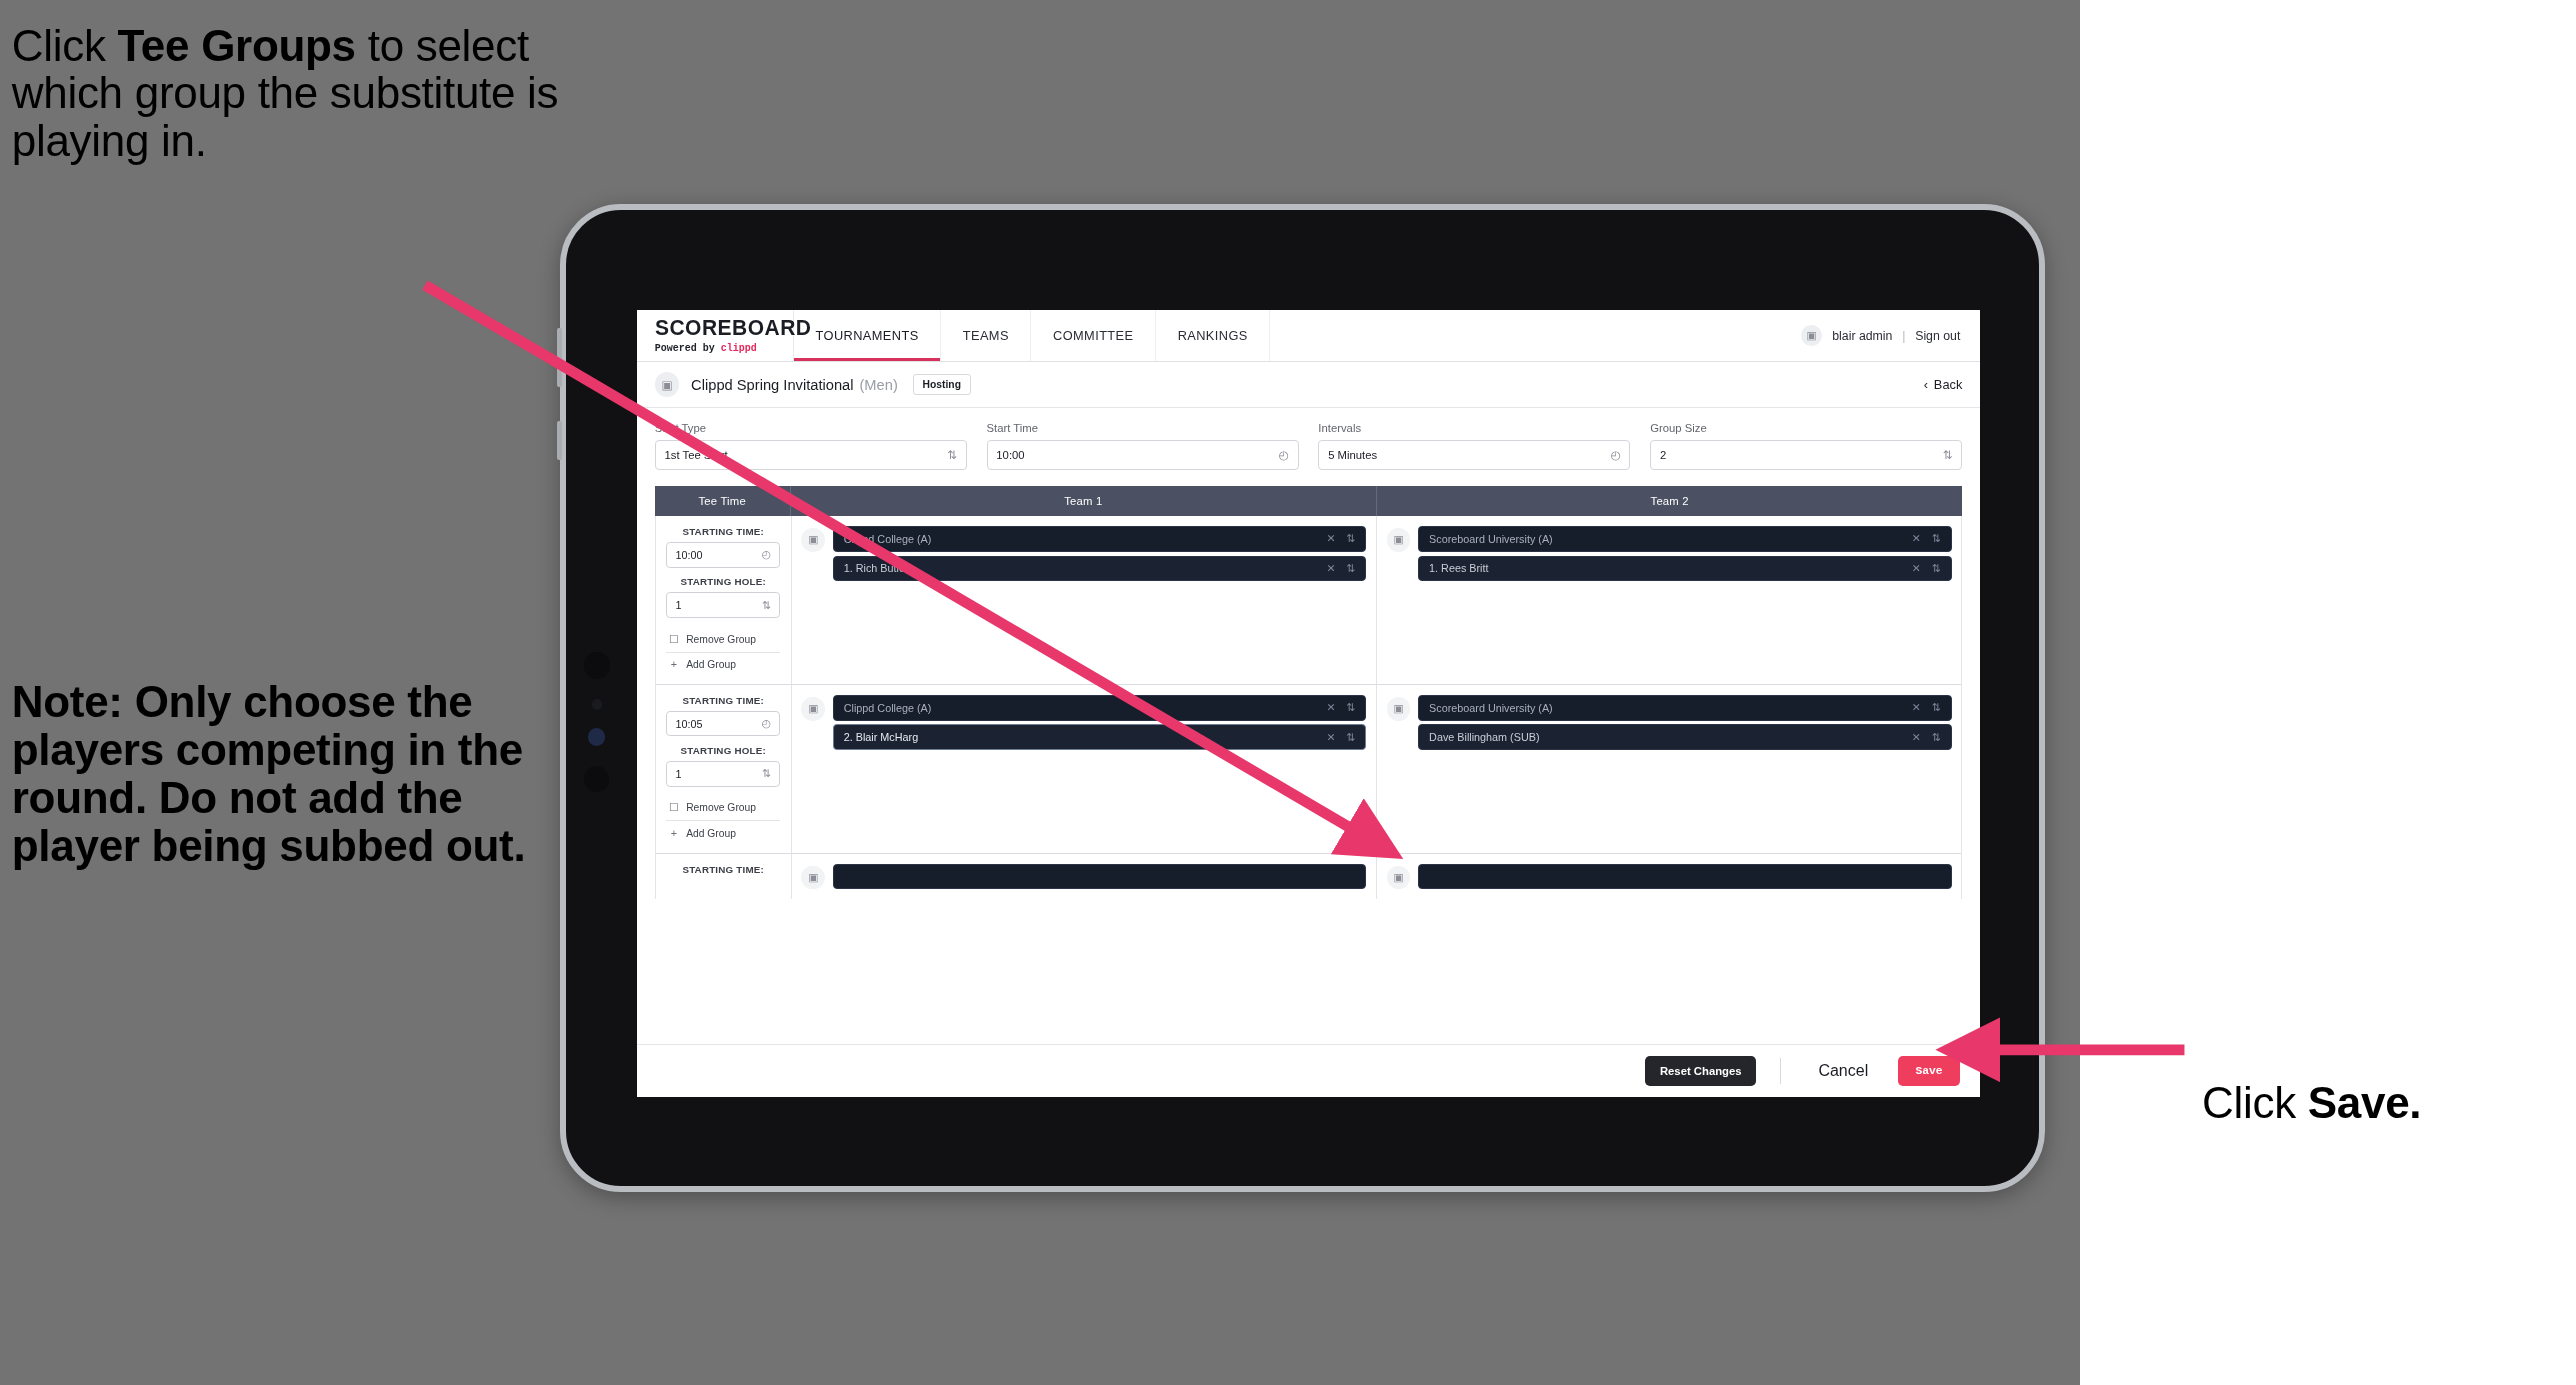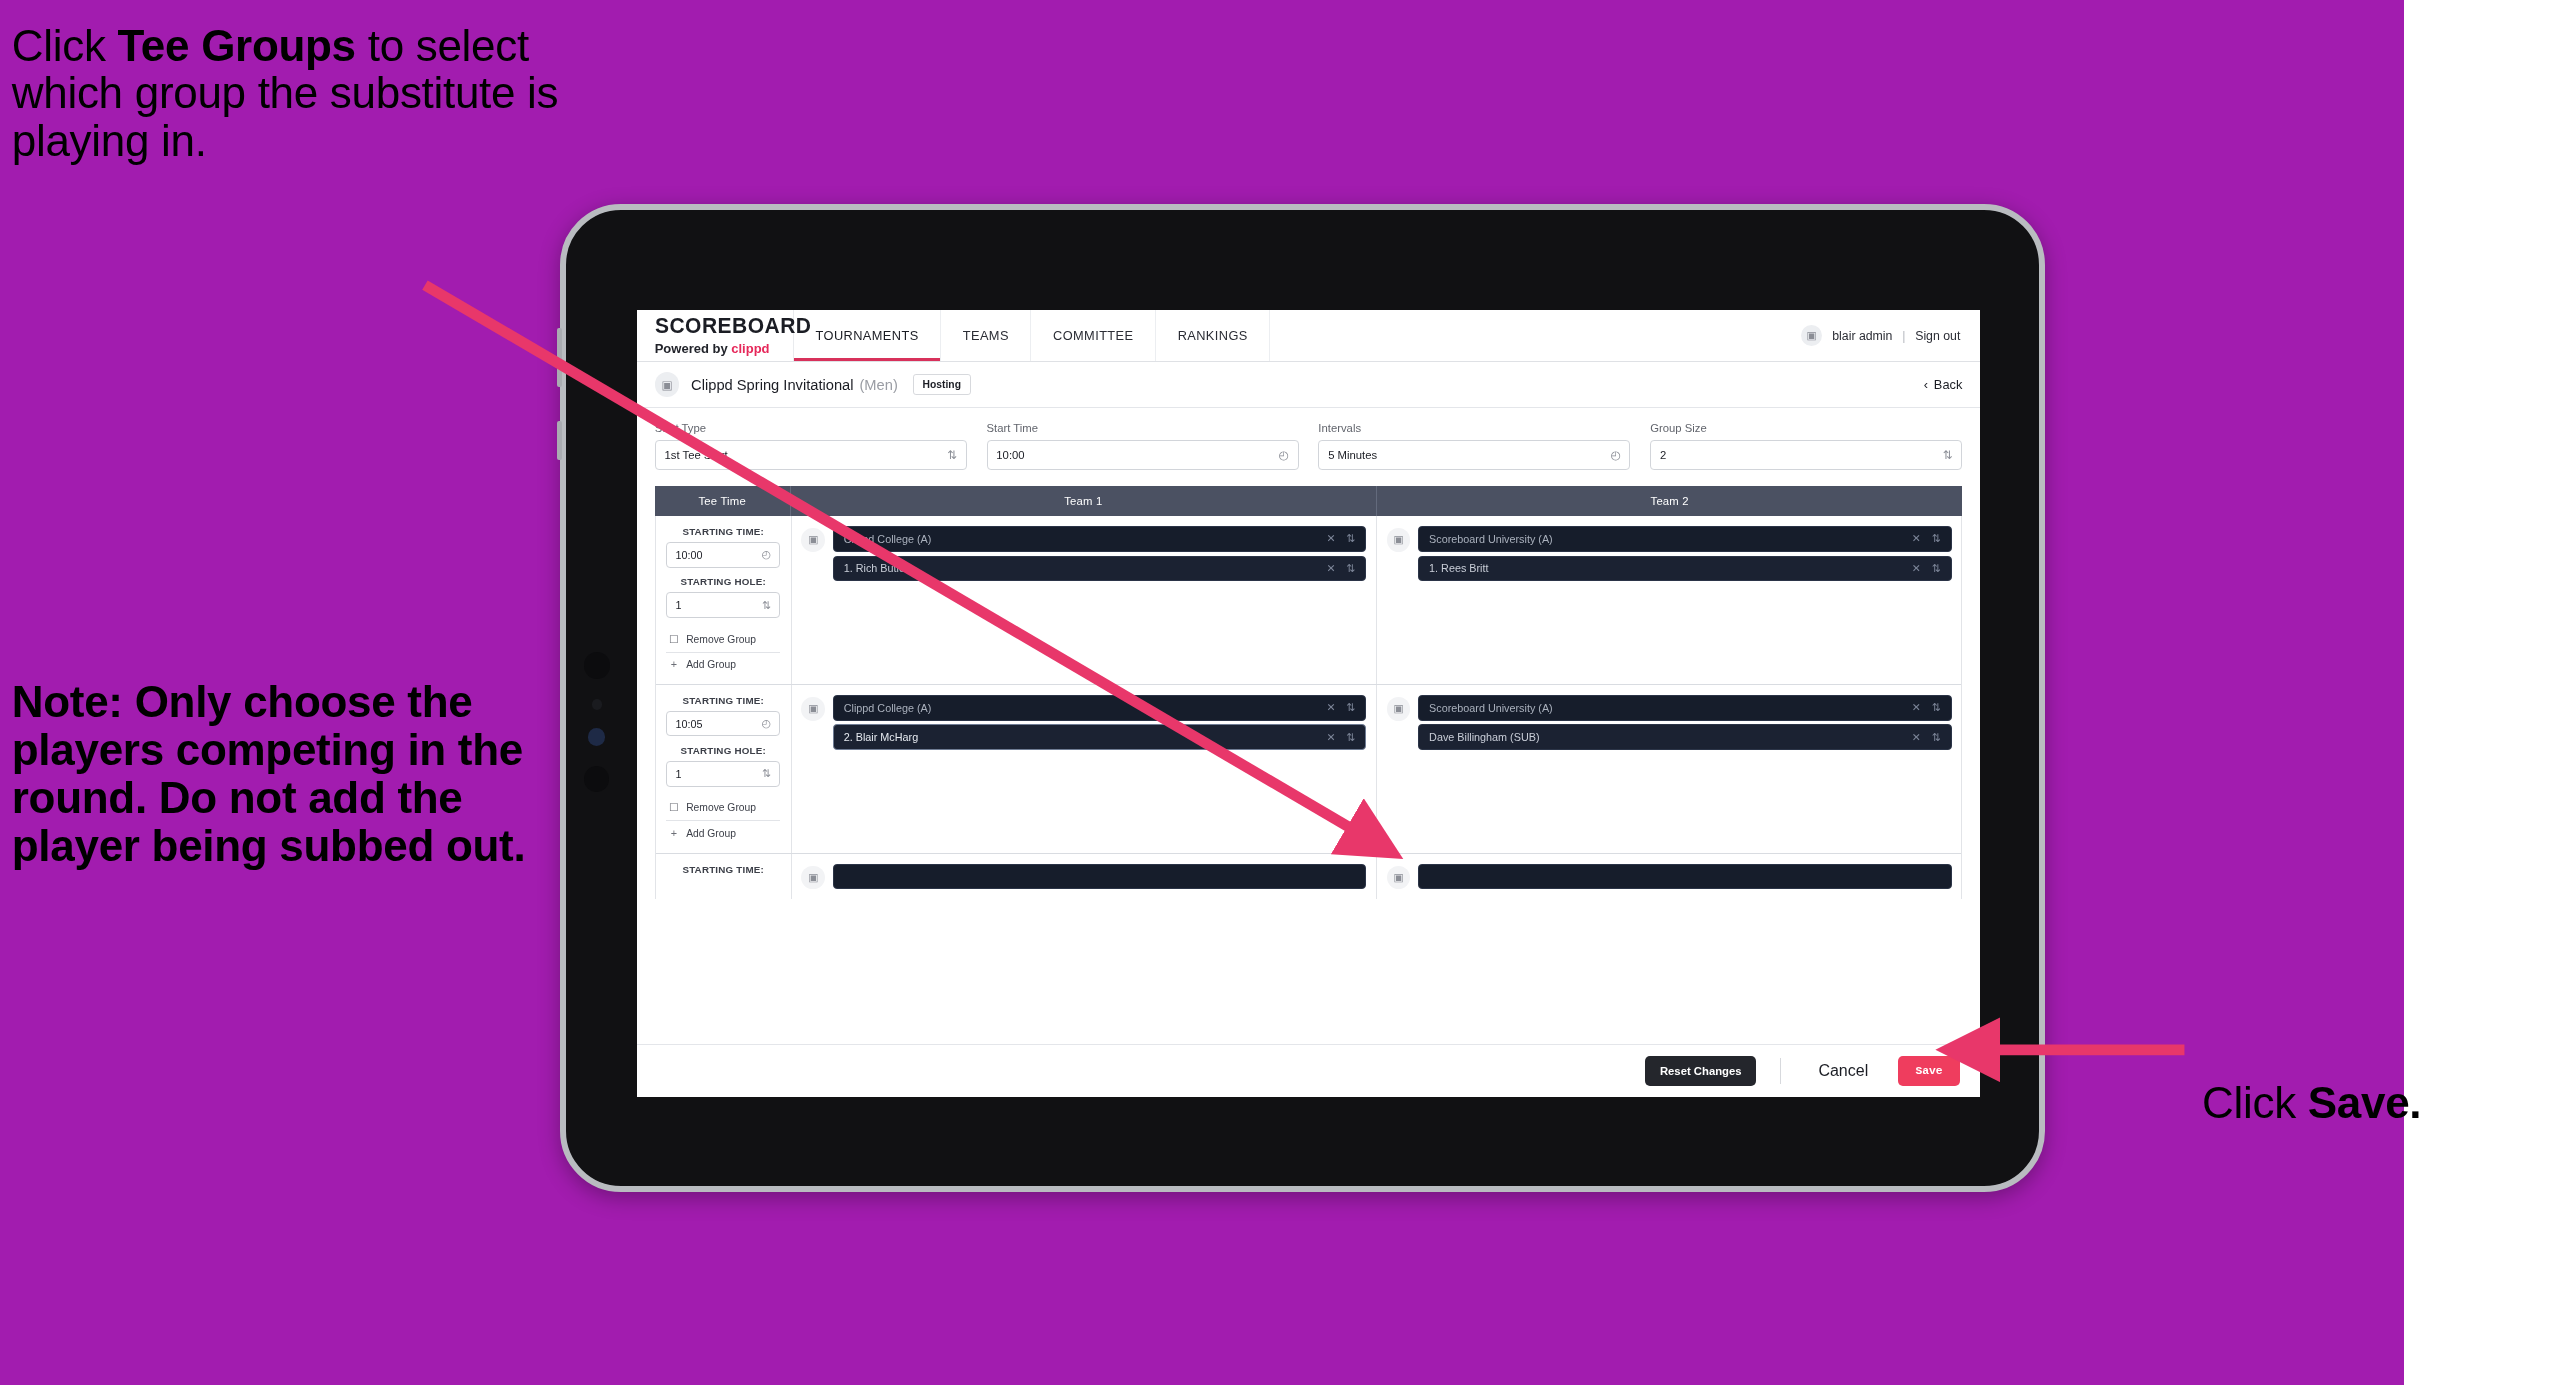--- a/index.html
+++ b/index.html
@@ -2,21 +2,21 @@
 <html><head>
 <meta charset="utf-8">
 <style>
   * { box-sizing: border-box; margin: 0; padding: 0; }
   html, body {
     width: 2576px; height: 1385px;
     background: #ffffff;
     font-family: "Liberation Sans", sans-serif;
     overflow: hidden;
   }
-  .page { position: relative; width: 2404px; height: 1385px; background:#a21caf; }
+  .page { position: relative; width: 2080px; height: 1385px; background:#737373; }
 
   
   .ann {
     position: absolute;
     color: #000;
     font-size: 44px;
     line-height: 1.08;
     font-weight: 400;
     letter-spacing: -0.3px;
   }
@@ -62,21 +62,21 @@
     display:flex; align-items:stretch;
     border-bottom: 1px solid #dfe1e5;
     position: relative;
   }
   .brand { width: 157px; padding-left: 17.7px; display:flex; flex-direction:column; justify-content:center; border-right:1px solid #e9ebee; }
   .brand-title {
     font-family:"Liberation Sans", sans-serif;
     font-weight: 800; font-size: 22.6px; letter-spacing: 0.5px;
     color:#1b1d24; line-height:1; transform: scaleX(0.93); transform-origin:left center;
   }
-  .brand-sub { font-size: 13px; color:#22242b; margin-top:2.9px; font-weight:600; }
+  .brand-sub { font-size: 10px; color:#22242b; margin-top:2.9px; font-weight:600;font-family:Liberation Mono, monospace; }
   .brand-sub .clippd { color:#e6285a; font-weight:800; }
   .navtabs { display:flex; align-items:stretch; }
   .navtab {
     display:flex; align-items:center; padding: 0 21.6px;
     font-size: 12.8px; color:#2b2d35; letter-spacing:0.4px;
     border-right:1px solid #eceef1; cursor:pointer;
     position: relative;
   }
   .navtab.active { color:#1b1d24; }
   .navtab.active:after {

